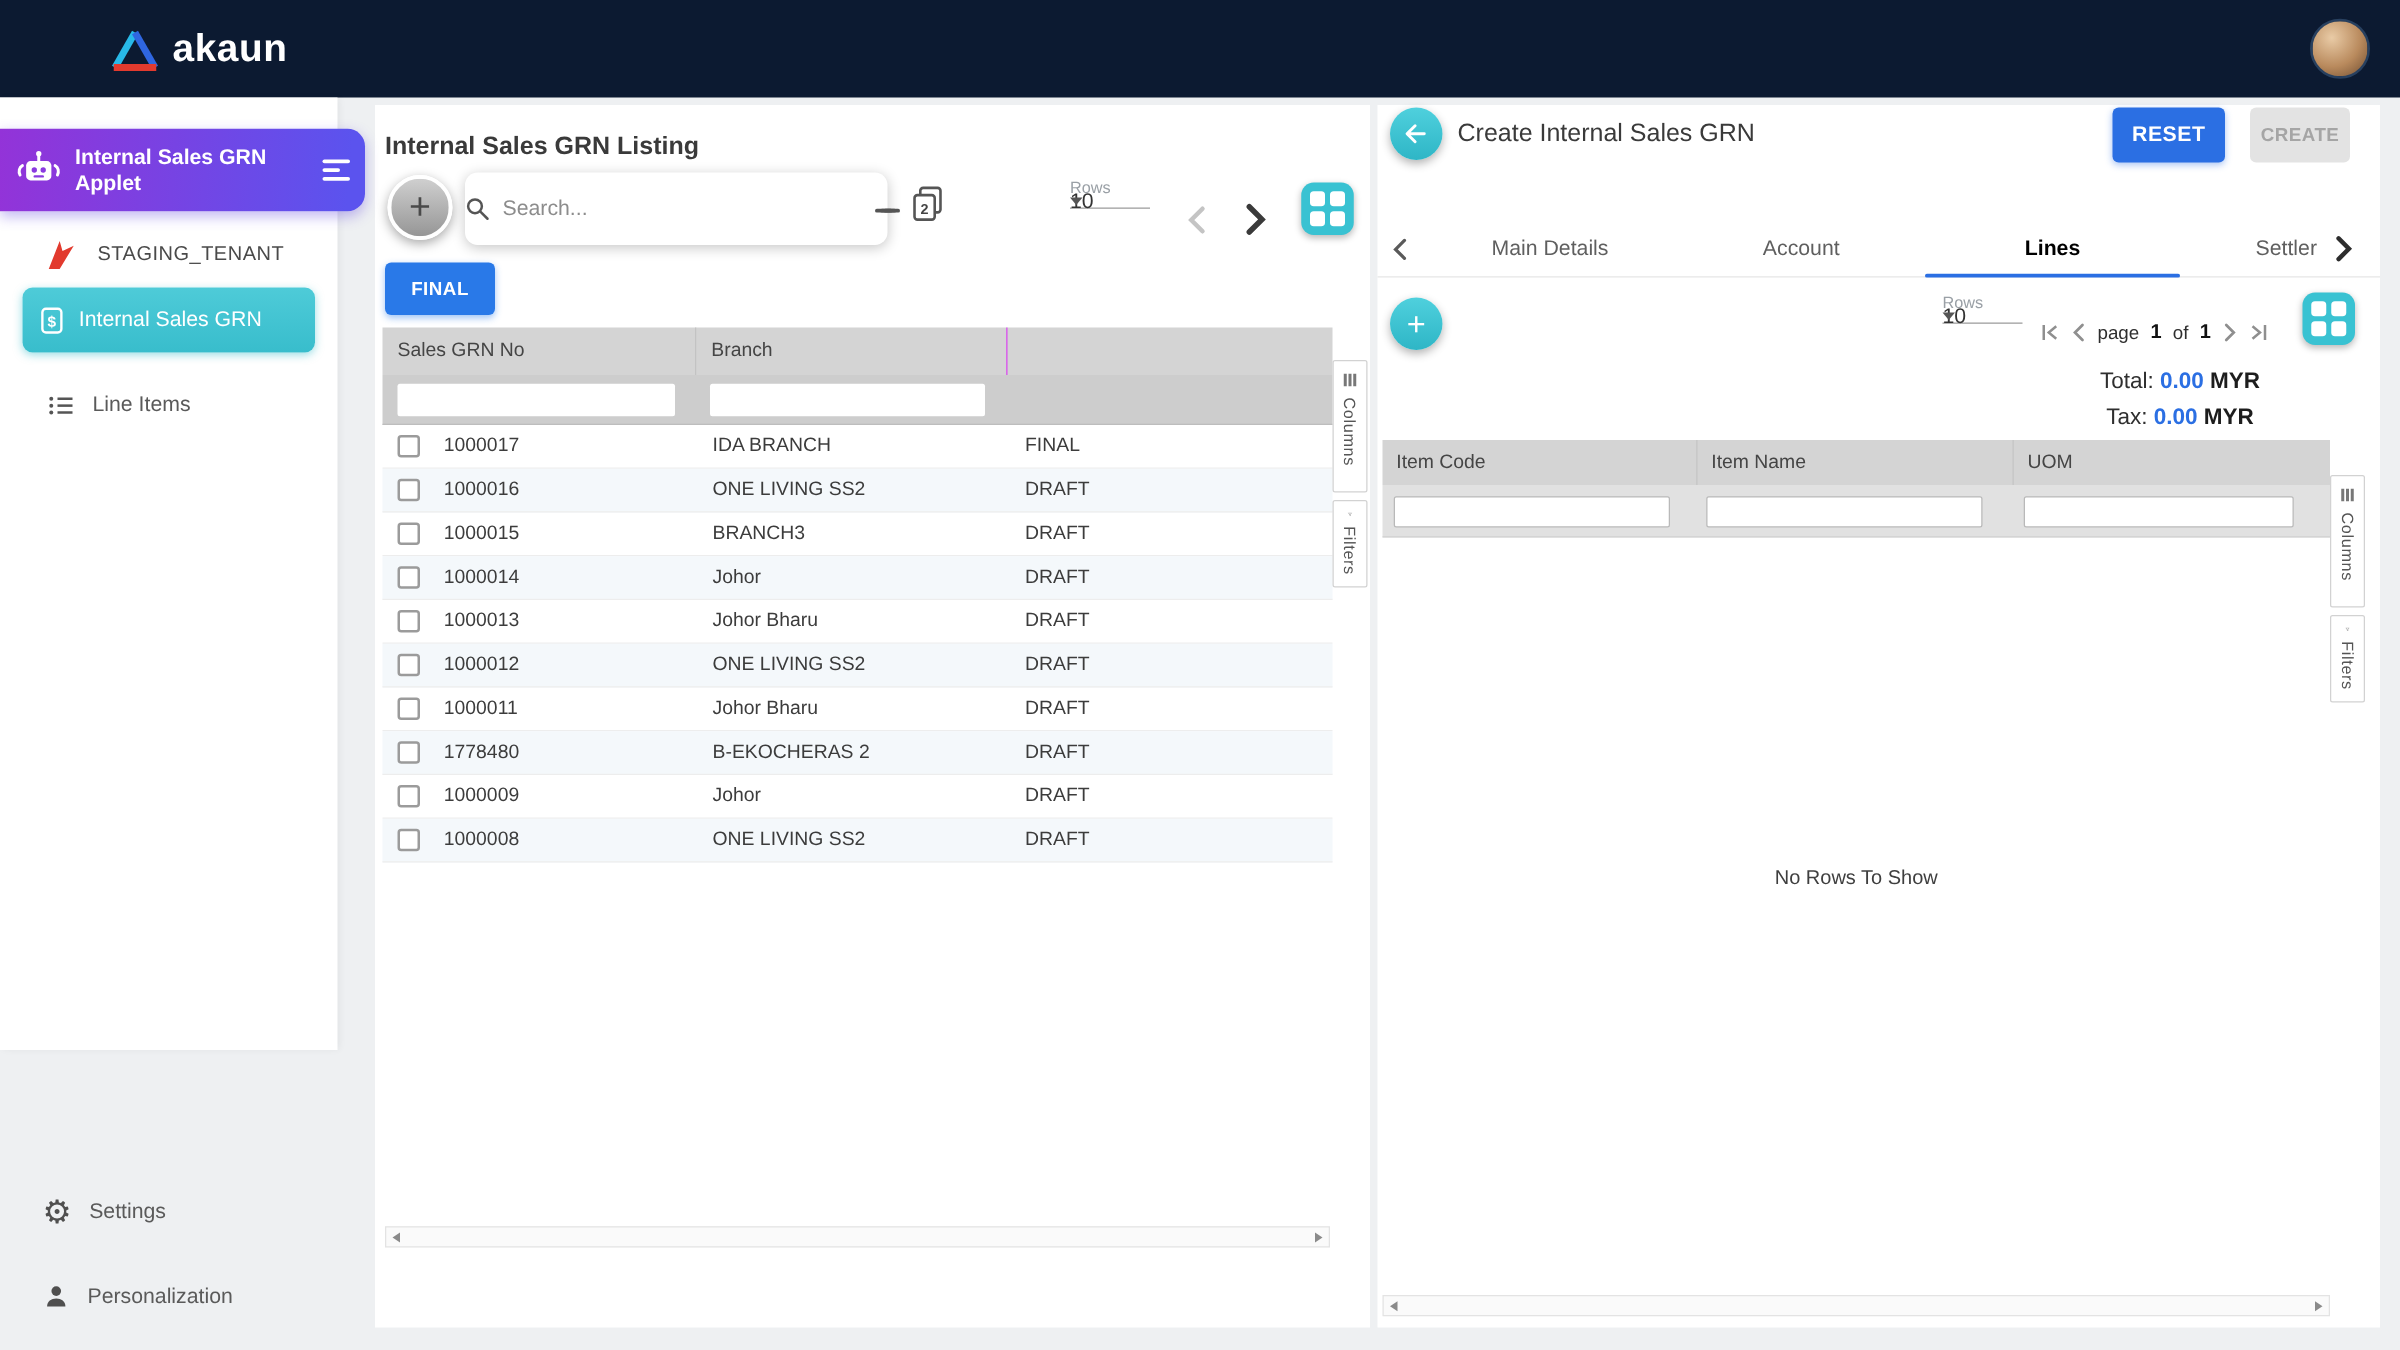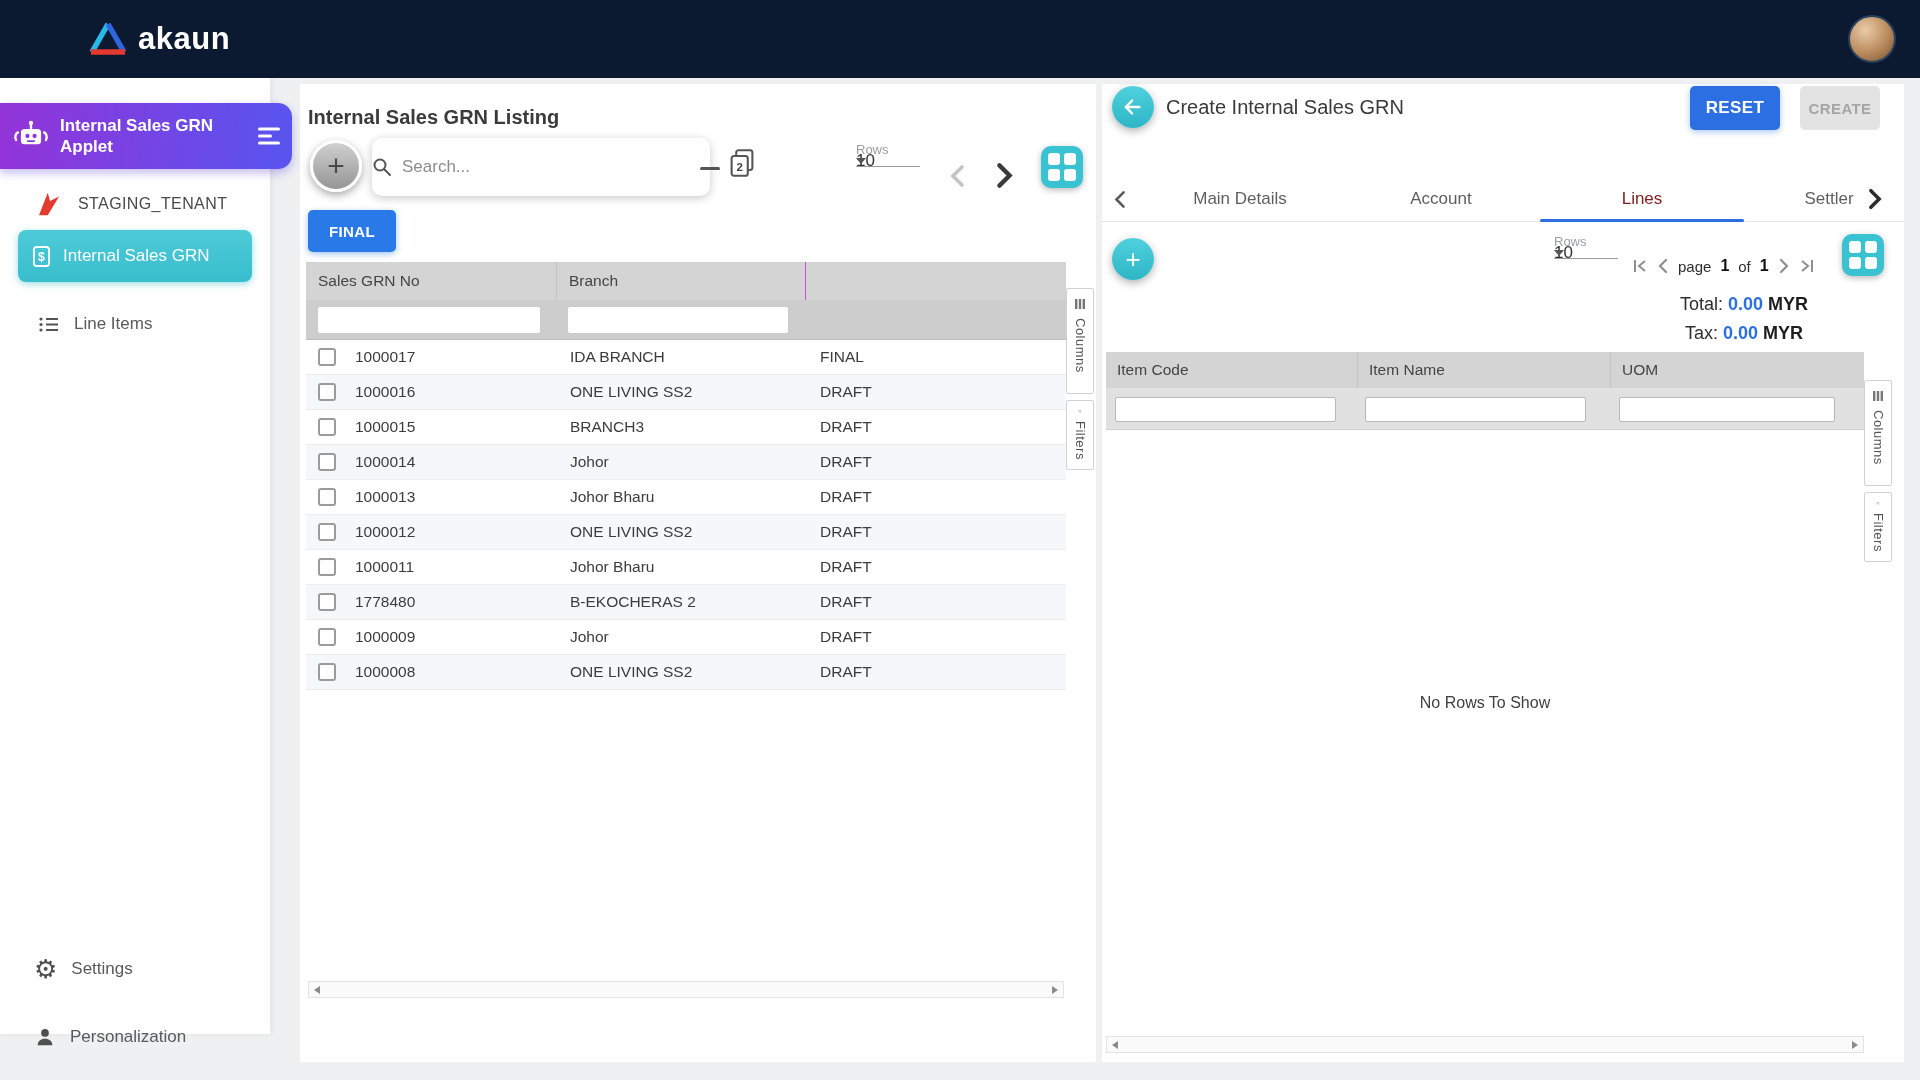--- a/index.html
+++ b/index.html
@@ -2,28 +2,28 @@
 <html><head>
 <meta charset="utf-8">
 <style>
   *{box-sizing:border-box;margin:0;padding:0}
   html,body{background:#eef0f2}
   .page{position:relative;width:1920px;height:1080px;overflow:hidden;background:#eef0f2;
         font-family:"Liberation Sans",sans-serif;color:#3c3c3c}
 
   
   .topbar{position:absolute;left:0;top:0;width:1920px;height:78px;background:#0c1a31;display:flex;align-items:center}
-  .logo{display:flex;align-items:flex-start;gap:10px;margin-left:88px}
+  .logo{display:flex;align-items:flex-end;gap:10px;margin-left:88px}
   .logo-text{color:#fff;font-size:31px;font-weight:bold;letter-spacing:.5px}
   .avatar{position:absolute;right:24px;top:15px;width:48px;height:48px;border-radius:50%;
           background:radial-gradient(circle at 35% 30%,#e9cba6 0%,#b98a5d 55%,#6f4c2f 100%);
           border:2px solid #28405f;cursor:pointer}
 
   
-  .sidebar{position:absolute;left:0;top:78px;width:270px;height:956px;background:#fff;box-shadow:2px 0 6px rgba(0,0,0,.06)}
+  .sidebar{position:absolute;left:0;top:78px;width:270px;height:762px;background:#fff;box-shadow:2px 0 6px rgba(0,0,0,.06)}
   .applet-header{position:absolute;left:0;top:25px;width:292px;height:66px;border-radius:0 14px 14px 0;
         background:linear-gradient(95deg,#9333d8 0%,#5b53ee 95%);display:flex;align-items:center;
         box-shadow:0 4px 10px rgba(90,60,220,.35);z-index:3}
   .robot-wrap{margin-left:12px;display:flex}
   .applet-title{color:#fff;font-size:17px;font-weight:bold;line-height:1.25;width:168px;margin-left:10px}
   .hamburger{position:absolute;right:12px;top:50%;transform:translateY(-50%);display:flex;flex-direction:column;gap:4px;cursor:pointer}
   .hamburger i{display:block;height:3px;border-radius:2px;background:#fff}
   .hamburger i:nth-child(1){width:22px}.hamburger i:nth-child(2){width:14px}.hamburger i:nth-child(3){width:22px}
   .tenant{position:absolute;left:34px;top:106px;height:40px;display:flex;align-items:center;gap:14px;cursor:pointer}
   .tenant-label{font-size:16px;color:#4a4a4a;letter-spacing:.4px;font-weight:500}
@@ -112,21 +112,21 @@
   .back-btn{left:10px;top:2px;width:42px;height:42px}
   .back-btn svg{position:static}
   .d-title{left:64px;top:12px;font-size:20px;color:#3a3a3a;white-space:nowrap}
   .reset-btn{left:588px;top:2px;width:90px;height:44px;background:#2b6fe3;border-radius:5px;color:#fff;font-weight:bold;
         font-size:17px;display:flex;align-items:center;justify-content:center;letter-spacing:.4px;
         box-shadow:0 2px 6px rgba(43,111,227,.4);cursor:pointer}
   .create-btn{left:698px;top:2px;width:80px;height:44px;background:#e3e3e3;border-radius:5px;color:#a5a5a5;
         font-weight:bold;font-size:15px;display:flex;align-items:center;justify-content:center;letter-spacing:.4px}
   .tabs{left:0;top:94px;width:802px;height:44px;border-bottom:1px solid #e6e6e6}
   .tab{top:11px;transform:translateX(-50%);font-size:17px;color:#5f5f5f;cursor:pointer;white-space:nowrap}
-  .tab-main{left:138px}.tab-account{left:339px}.tab-lines{left:540px;color:#7f1d1d;font-weight:400}.tab-settle{left:727px}
+  .tab-main{left:138px}.tab-account{left:339px}.tab-lines{left:540px;color:#000000;font-weight:700}.tab-settle{left:727px}
   .tab-underline{left:438px;bottom:-1px;width:204px;height:3px;background:#2b6fe3;border-radius:2px}
   .tabs-prev{left:12px;top:12px;cursor:pointer}
   .tabs-next{left:766px;top:10px;cursor:pointer}
   .add2{left:10px;top:154px;width:42px;height:42px}
   .add2 b{position:static;font-size:26px;color:#fff;font-weight:normal;line-height:1}
   .rows-ctl2{left:452px;top:150px;width:64px}
   .pager{left:530px;top:170px;display:flex;align-items:center;gap:9px;height:24px}
   .pager span,.pager svg,.pager b{position:static}
   .pg-word{font-size:15px;color:#2e2e2e}
   .pg-num{font-size:16px;color:#111;font-weight:bold}

